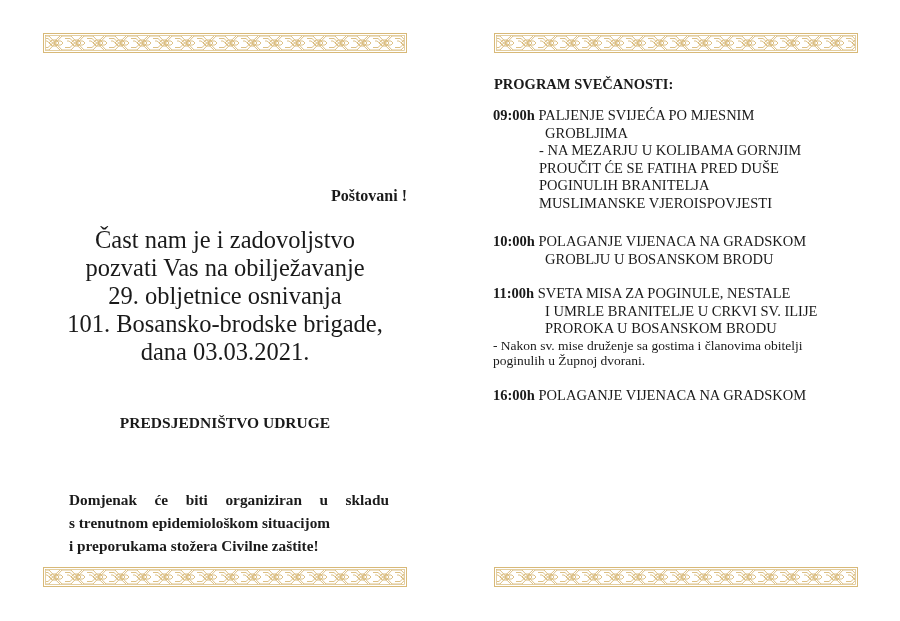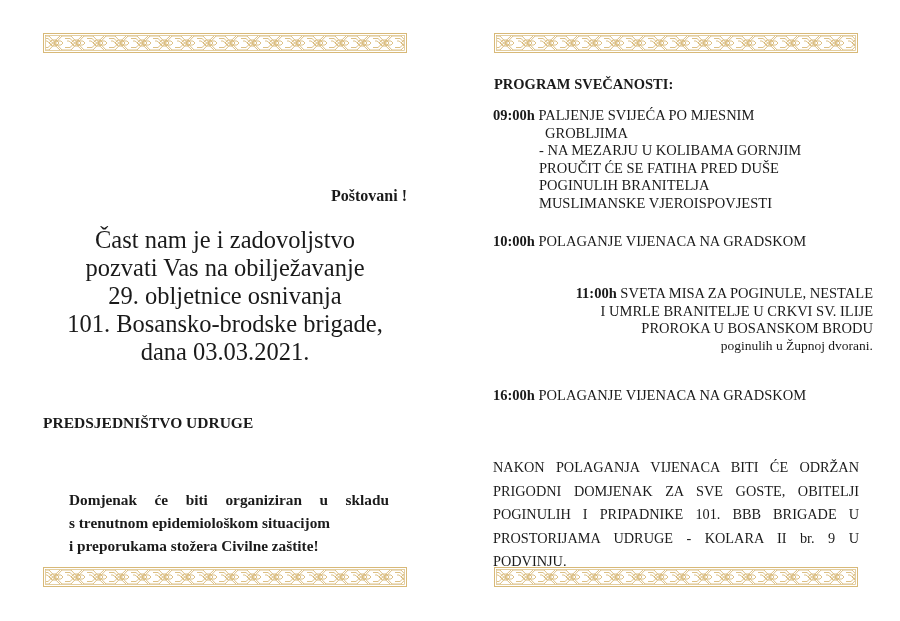--- a/index.html
+++ b/index.html
@@ -8,21 +8,21 @@
   .border { position: absolute; height: 20px; }
   .border svg { display: block; width: 100%; height: 100%; }
   .page { position: absolute; top: 0; bottom: 0; }
   .left { left: 0; width: 450px; }
   .right { left: 450px; width: 450px; }
 
   .greeting { position: absolute; left: 43px; width: 364px; top: 187px; text-align: right;
               font-weight: bold; font-size: 16px; }
   .invite { position: absolute; left: 43px; width: 364px; top: 226px; text-align: center;
             font-size: 24.5px; line-height: 28px; }
-  .presidency { position: absolute; left: 43px; width: 364px; top: 414px; 
+  .presidency { position: absolute; left: 43px; width: 364px; top: 414px; text-align: center;
                 font-weight: bold; font-size: 15.5px; }
   .notice { position: absolute; left: 69px; width: 320px; top: 488px; text-align: justify;
             font-weight: bold; font-size: 15.3px; line-height: 23px; text-align-last: left; }
 
   .prog-title { position: absolute; left: 44px; width: 364px; top: 76px; 
                 font-weight: bold; font-size: 14.5px; }
   .event { position: absolute; left: 43px; width: 380px; font-size: 14.5px; line-height: 17.5px; }
   .event .time { font-weight: bold; }
   .event .row { white-space: nowrap; }
   .event .ind { padding-left: 52px; }
@@ -97,34 +97,35 @@
     <div class="row"><span class="time">09:00h</span> <span>PALJENJE SVIJEĆA PO MJESNIM</span></div>
     <div class="row ind">GROBLJIMA</div>
     <div class="row ind2">-  NA MEZARJU U KOLIBAMA GORNJIM</div>
     <div class="row ind2">PROUČIT ĆE SE FATIHA PRED DUŠE</div>
     <div class="row ind2">POGINULIH BRANITELJA</div>
     <div class="row ind2">MUSLIMANSKE VJEROISPOVJESTI</div>
   </div>
 
   <div class="event" style="top:233px;">
     <div class="row"><span class="time">10:00h</span> <span>POLAGANJE VIJENACA NA GRADSKOM</span></div>
+    <div class="row ind">GROBLJU U BOSANSKOM BRODU</div>
   </div>
 
-  <div class="event" style="top:285px;text-align:right;">
+  <div class="event" style="top:285px;">
     <div class="row"><span class="time">11:00h</span> <span>SVETA MISA ZA POGINULE, NESTALE</span></div>
     <div class="row ind">I UMRLE BRANITELJE U CRKVI SV. ILIJE</div>
     <div class="row ind">PROROKA U BOSANSKOM BRODU</div>
+    <div class="row note">- Nakon sv. mise druženje sa gostima i članovima obitelji</div>
     <div class="row note">poginulih u Župnoj dvorani.</div>
   </div>
 
   <div class="event" style="top:387px;">
     <div class="row"><span class="time">16:00h</span> <span>POLAGANJE VIJENACA NA GRADSKOM</span></div>
   </div>
 
-  <div class="closing">NAKON POLAGANJA VIJENACA BITI ĆE ODRŽAN PRIGODNI DOMJENAK ZA SVE GOSTE, OBITELJI POGINULIH I PRIPADNIKE 101. BBB BRIGADE U PROSTORIJAMA UDRUGE - KOLARA II br. 9 U PODVINJU.</div>
 
   <div class="border" style="left:44px; width:364px; top:567px;">
     <svg viewBox="0 0 364 20" preserveAspectRatio="none">
         <rect x="0.5" y="0.5" width="363" height="19" fill="none" stroke="#d8b978" stroke-width="1"></rect>
         <rect x="3" y="3" width="358" height="14" fill="url(#braid)"></rect>
         <rect x="2.5" y="2.5" width="359" height="15" fill="none" stroke="#d8b978" stroke-width="0.7"></rect>
       </svg>
   </div>
 </div>
 

